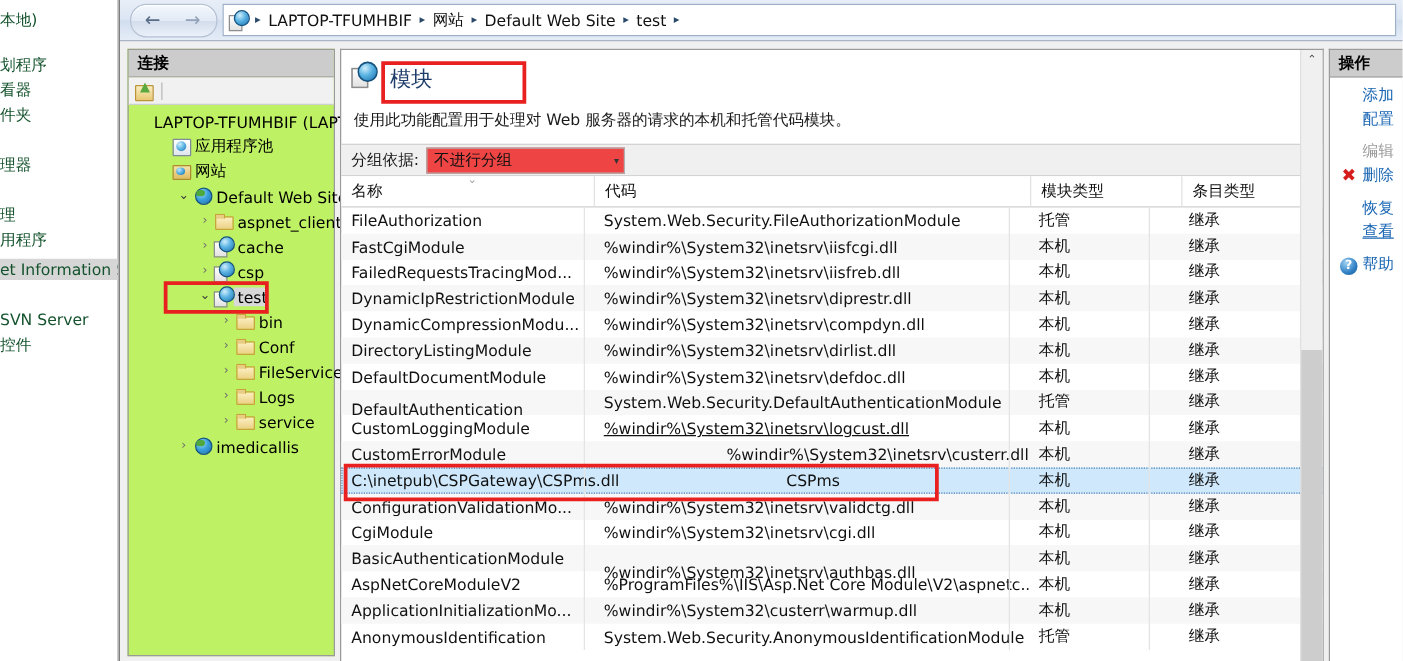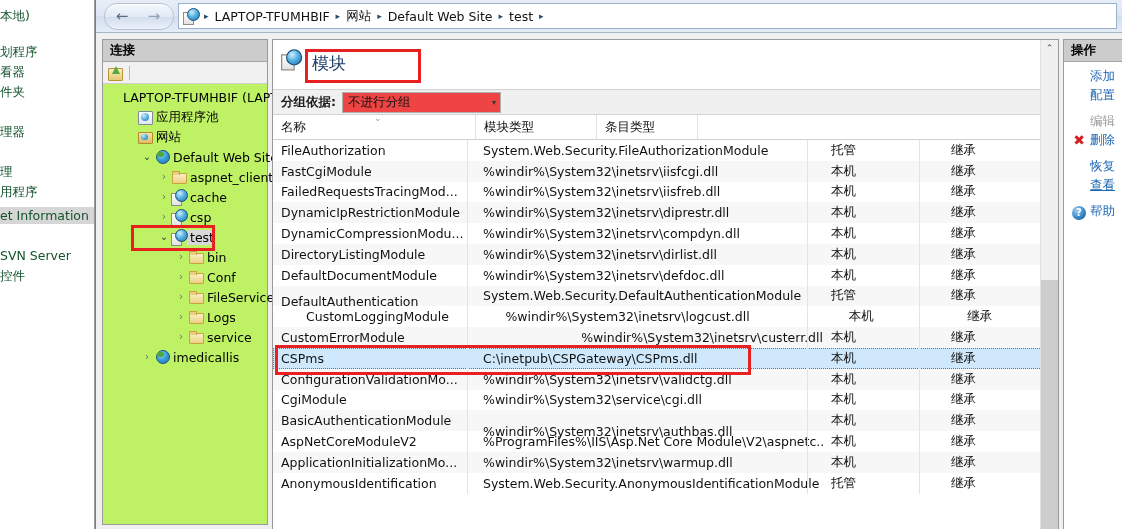--- a/index.html
+++ b/index.html
@@ -168,21 +168,21 @@
     border: 3px solid #e8201f; pointer-events: none;
   }
   .feature-desc {
     margin: 9px 0 0 10px; font-size: 12.5px; color: #1a1a1a; line-height: 17px;
   }
   .groupbar {
     margin-top: 11px; height: 24px; background: #f0f0f0;
     border-top: 1px solid #d3d3d3; border-bottom: 1px solid #d3d3d3;
     display: flex; align-items: center; padding-left: 8px;
   }
-  .groupbar .glabel { font-size: 12.5px; color: #1a1a1a; margin-right: 6px; font-weight: bold; }
+  .groupbar .glabel { font-size: 12.5px; color: #1a1a1a; margin-right: 6px; }
   .groupsel {
     width: 148px; height: 19px; background: #ef4444; border: 1px solid #b0b0b0;
     display: flex; align-items: center; justify-content: space-between;
     font-size: 12.5px; color: #111; padding: 0 4px 0 5px;
   }
   .groupsel .arr { font-size: 8px; color: #333; }
 
   
   .tbl { position: relative; }
   .thead {
@@ -367,35 +367,39 @@
         </div>
     <div class="redbox-row" style="position: absolute; left: 28px; top: 185px; width: 78px; height: 20px;"></div>
       </div>
 
     <div class="pane-main">
       <div class="feature-title">
         <div class="ico ico-app" style="width:22px;height:22px;transform:scale(1.25);transform-origin:left center;"></div>
         <div class="ftxt">模块</div>
         <div class="redbox-title"></div>
       </div>
+      <div class="feature-desc">使用此功能配置用于处理对 Web 服务器的请求的本机和托管代码模块。</div>
 
       <div class="groupbar">
         <span class="glabel">分组依据:</span>
         <div class="groupsel">
           <span>不进行分组</span>
           <span class="arr">▾</span>
         </div>
       </div>
 
       <div class="tbl">
         <div class="thead">
           <div class="th c-name">
             <span class="sortmark">⌄</span>
             <span>名称</span>
           </div>
+          <div class="th c-code">
+            <span>代码</span>
+          </div>
           <div class="th c-mtype">
             <span>模块类型</span>
           </div>
           <div class="th c-etype">
             <span>条目类型</span>
           </div>
         </div>
         <div class="tbody" id="tbody">
             <div class="trow">
               <div class="td" style="width: 194px;">FileAuthorization</div>
@@ -439,64 +443,64 @@
               <div class="td" style="width: 112px;">本机</div>
               <div class="td" style="width: 92px;">继承</div>
             </div>
             <div class="trow alt">
               <div class="td" style="width: 194px; margin-top: 12px;">DefaultAuthentication</div>
               <div class="td" style="width: 340px;">System.Web.Security.DefaultAuthenticationModule</div>
               <div class="td" style="width: 112px;">托管</div>
               <div class="td" style="width: 92px;">继承</div>
             </div>
             <div class="trow">
-              <div class="td" style="width: 194px; margin-left: 25px;">CustomLoggingModule</div>
-              <div class="td" style="width: 340px;">%windir%\System32\inetsrv\logcust.dll</div>
+              <div class="td" style="width: 194px;">CustomLoggingModule</div>
+              <div class="td" style="width: 340px; text-decoration: underline;">%windir%\System32\inetsrv\logcust.dll</div>
               <div class="td" style="width: 112px;">本机</div>
               <div class="td" style="width: 92px;">继承</div>
             </div>
             <div class="trow alt">
               <div class="td" style="width: 194px;">CustomErrorModule</div>
               <div class="td" style="width: 340px; text-align: right;">%windir%\System32\inetsrv\custerr.dll</div>
               <div class="td" style="width: 112px;">本机</div>
               <div class="td" style="width: 92px;">继承</div>
             </div>
             <div class="trow sel">
+              <div class="td" style="width: 340px;">C:\inetpub\CSPGateway\CSPms.dll</div>
               <div class="td" style="width: 194px;">CSPms</div>
-              <div class="td" style="width: 340px;">C:\inetpub\CSPGateway\CSPms.dll</div>
               <div class="td" style="width: 112px;">本机</div>
               <div class="td" style="width: 92px;">继承</div>
             </div>
             <div class="trow alt">
               <div class="td" style="width: 194px;">ConfigurationValidationMo...</div>
               <div class="td" style="width: 340px;">%windir%\System32\inetsrv\validctg.dll</div>
               <div class="td" style="width: 112px;">本机</div>
               <div class="td" style="width: 92px;">继承</div>
             </div>
             <div class="trow">
               <div class="td" style="width: 194px;">CgiModule</div>
-              <div class="td" style="width: 340px;">%windir%\System32\service\cgi.dll</div>
+              <div class="td" style="width: 340px;">%windir%\System32\inetsrv\cgi.dll</div>
               <div class="td" style="width: 112px;">本机</div>
               <div class="td" style="width: 92px;">继承</div>
             </div>
             <div class="trow alt">
               <div class="td" style="width: 194px;">BasicAuthenticationModule</div>
               <div class="td" style="width: 340px; margin-top: 21px;">%windir%\System32\inetsrv\authbas.dll</div>
               <div class="td" style="width: 112px;">本机</div>
               <div class="td" style="width: 92px;">继承</div>
             </div>
             <div class="trow">
               <div class="td" style="width: 194px;">AspNetCoreModuleV2</div>
               <div class="td" style="width: 340px;">%ProgramFiles%\IIS\Asp.Net Core Module\V2\aspnetc...</div>
               <div class="td" style="width: 112px;">本机</div>
               <div class="td" style="width: 92px;">继承</div>
             </div>
             <div class="trow alt">
               <div class="td" style="width: 194px;">ApplicationInitializationMo...</div>
-              <div class="td" style="width: 340px;">%windir%\System32\inetsrv\warmup.dll</div>
+              <div class="td" style="width: 340px;">%windir%\System32\custerr\warmup.dll</div>
               <div class="td" style="width: 112px;">本机</div>
               <div class="td" style="width: 92px;">继承</div>
             </div>
             <div class="trow">
               <div class="td" style="width: 194px;">AnonymousIdentification</div>
               <div class="td" style="width: 340px;">System.Web.Security.AnonymousIdentificationModule</div>
               <div class="td" style="width: 112px;">托管</div>
               <div class="td" style="width: 92px;">继承</div>
             </div>
             <div class="vline" style="left: 194px;"></div>

